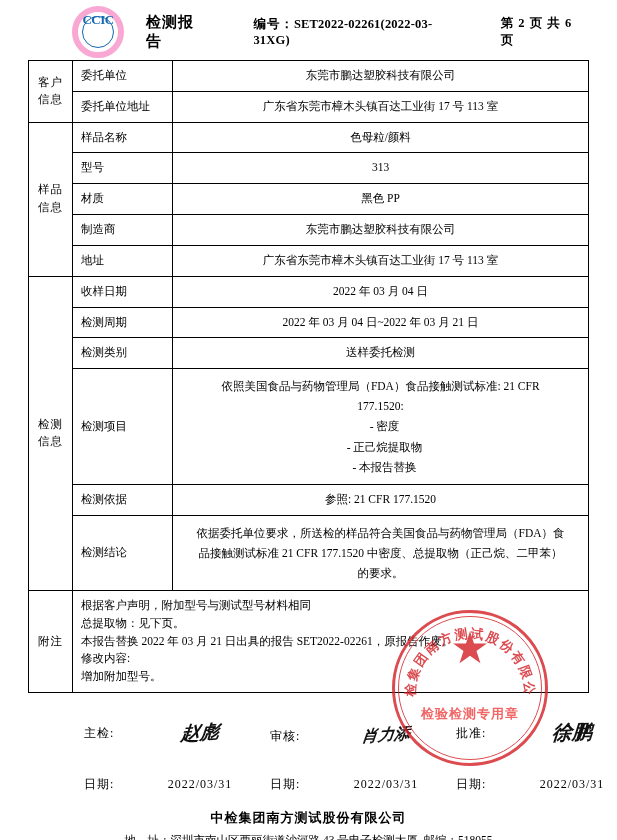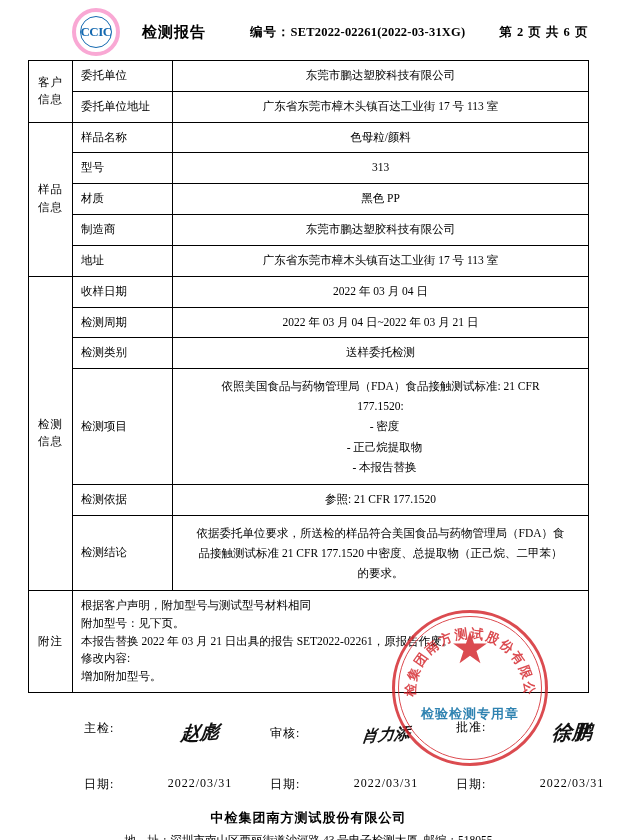--- a/index.html
+++ b/index.html
@@ -28,26 +28,26 @@
     display: flex;
     align-items: center;
     height: 52px;
     padding-top: 12px;
     box-sizing: border-box;
   }
   .logo {
     width: 40px;
     height: 40px;
     border-radius: 50%;
-    border: 4px solid #f9a8d4;
+    border: 6px solid #f9a8d4;
     position: relative;
     flex: 0 0 auto;
     margin-left: 44px;
     display: flex;
-    align-items: center;
+    align-items: flex-start;
     justify-content: center;
   }
   .logo-inner {
     font-family: "Liberation Serif", serif;
     font-size: 13px;
     font-weight: bold;
     color: #1469b0;
     letter-spacing: -0.5px;
   }
   .logo::before {
@@ -166,21 +166,21 @@
     text-align: center;
     color: #d4242a;
     font-size: 44px;
   }
   .stamp-center-text {
     position: absolute;
     left: 0;
     right: 0;
     top: 92px;
     text-align: center;
-    color: #0369a1;
+    color: #ef4444;
     font-size: 13px;
     font-weight: bold;
     letter-spacing: 1px;
     font-family: "Liberation Serif", serif;
   }
   .stamp-arc {
     position: absolute;
     left: 0; top: 0; width: 150px; height: 150px;
   }
   .stamp-arc text {
@@ -198,21 +198,21 @@
   }
   .sign-row {
     display: flex;
     align-items: flex-end;
     height: 38px;
     font-size: 12px;
     letter-spacing: 1px;
   }
   .sign-cell {
     display: flex;
-    align-items: flex-start;
+    align-items: center;
   }
   .sign-lbl {
     width: 46px;
     white-space: nowrap;
   }
   .sign-val {
     width: 140px;
     text-align: center;
     font-size: 12px;
     padding-bottom: 1px;
@@ -344,21 +344,21 @@
           <div>的要求。</div>
         </td>
       </tr>
 
       <tr>
         <td class="section">
           <span class="l">附注</span>
         </td>
         <td class="remark-body" colspan="2">
           <div>根据客户声明，附加型号与测试型号材料相同</div>
-          <div>附加型号：见下页。</div>
+          <div>总提取物：见下页。</div>
           <div>本报告替换 2022 年 03 月 21 日出具的报告 SET2022-02261，原报告作废。</div>
           <div>修改内容:</div>
           <div>增加附加型号。</div>
         </td>
       </tr>
     </tbody>
   </table>
 
   <div class="stamp">
     <div class="ring"></div>

